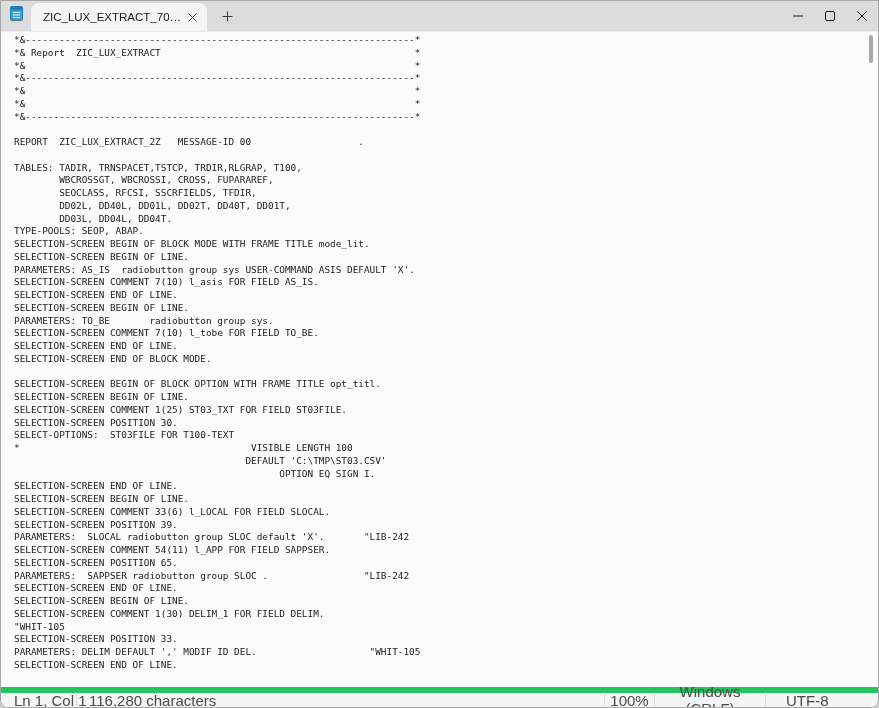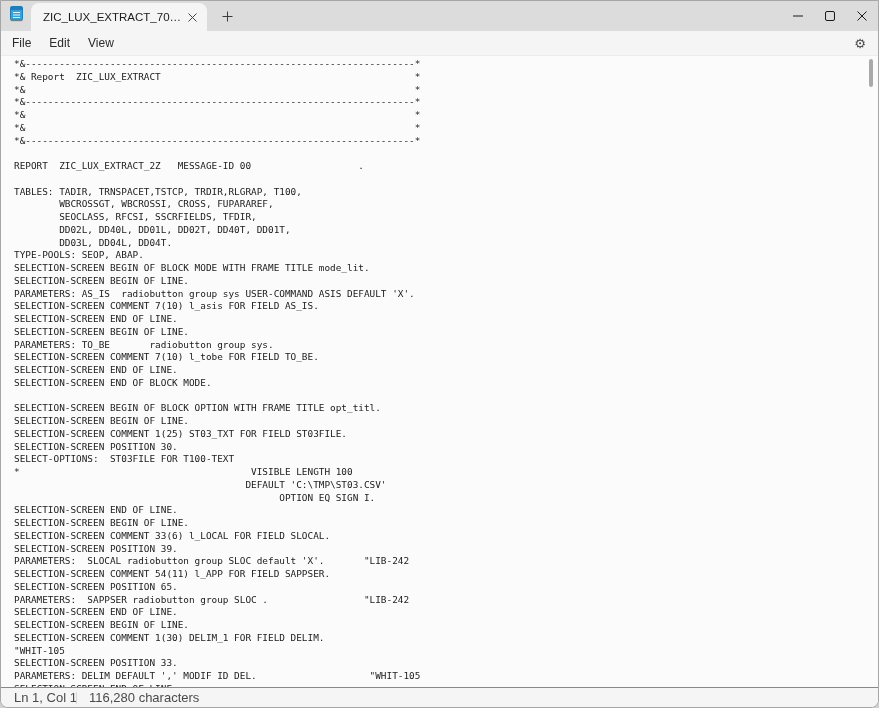--- a/index.html
+++ b/index.html
@@ -94,23 +94,23 @@
     background: transparent;
   }
   .scroll-thumb {
     position: absolute; top: 3px; right: 5px;
     width: 4px; height: 28px;
     background: #a9a9a9; border-radius: 2px;
   }
   
   .statusbar {
     height: 20px; background: #f5f5f5;
-    border-top: 1px solid #22c55e;
+    border-top: 6px solid #22c55e;
     display: flex; align-items: center;
-    font-size: 13px; color: #4a4a4a;
+    font-size: 15px; color: #4a4a4a;
     flex: 0 0 auto;
   }
   .sb-divider { width: 1px; height: 12px; background: #d8d8d8; flex: 0 0 auto; }
   .sb-cursor { width: 75px; padding-left: 13px; flex: 0 0 auto; white-space: nowrap; }
   .sb-chars  { padding: 0 12px; flex: 0 0 auto; white-space: nowrap; }
   .sb-right  { margin-left: auto; display: flex; align-items: center; height: 100%; }
   .sb-zoom   { width: 49px; text-align: center; flex: 0 0 auto; }
   .sb-crlf   { width: 110px; text-align: center; flex: 0 0 auto; }
   .sb-enc    { width: 112px; padding-left: 20px; text-align: left; flex: 0 0 auto; }
 </style>
@@ -165,27 +165,20 @@
       </div>
       <div class="win-btn">
         <svg width="10" height="10" viewBox="0 0 10 10">
           <line x1="0.5" y1="0.5" x2="9.5" y2="9.5" stroke="#1a1a1a" stroke-width="1"></line>
           <line x1="9.5" y1="0.5" x2="0.5" y2="9.5" stroke="#1a1a1a" stroke-width="1"></line>
         </svg>
       </div>
     </div>
   </div>
 
-  <div class="menubar">
-    <span class="menu-item">File</span>
-    <span class="menu-item">Edit</span>
-    <span class="menu-item">View</span>
-    <span class="menu-spacer"></span>
-    <span class="settings-btn">⚙</span>
-  </div>
 
   <div class="editor">
     <pre class="code">*&amp;---------------------------------------------------------------------*
 *&amp; Report  ZIC_LUX_EXTRACT                                             *
 *&amp;                                                                     *
 *&amp;---------------------------------------------------------------------*
 *&amp;                                                                     *
 *&amp;                                                                     *
 *&amp;---------------------------------------------------------------------*
 
@@ -233,15 +226,23 @@
 SELECTION-SCREEN END OF LINE.</pre>
     <div class="scrollbar">
       <div class="scroll-thumb"></div>
     </div>
   </div>
 
   <div class="statusbar">
     <span class="sb-cursor">Ln 1, Col 1</span>
     <span class="sb-divider"></span>
     <span class="sb-chars">116,280 characters</span>
+    <span class="sb-right">
+      <span class="sb-divider"></span>
+      <span class="sb-zoom">100%</span>
+      <span class="sb-divider"></span>
+      <span class="sb-crlf">Windows (CRLF)</span>
+      <span class="sb-divider"></span>
+      <span class="sb-enc">UTF-8</span>
+    </span>
   </div>
 
 </div>
 
 </body></html>

